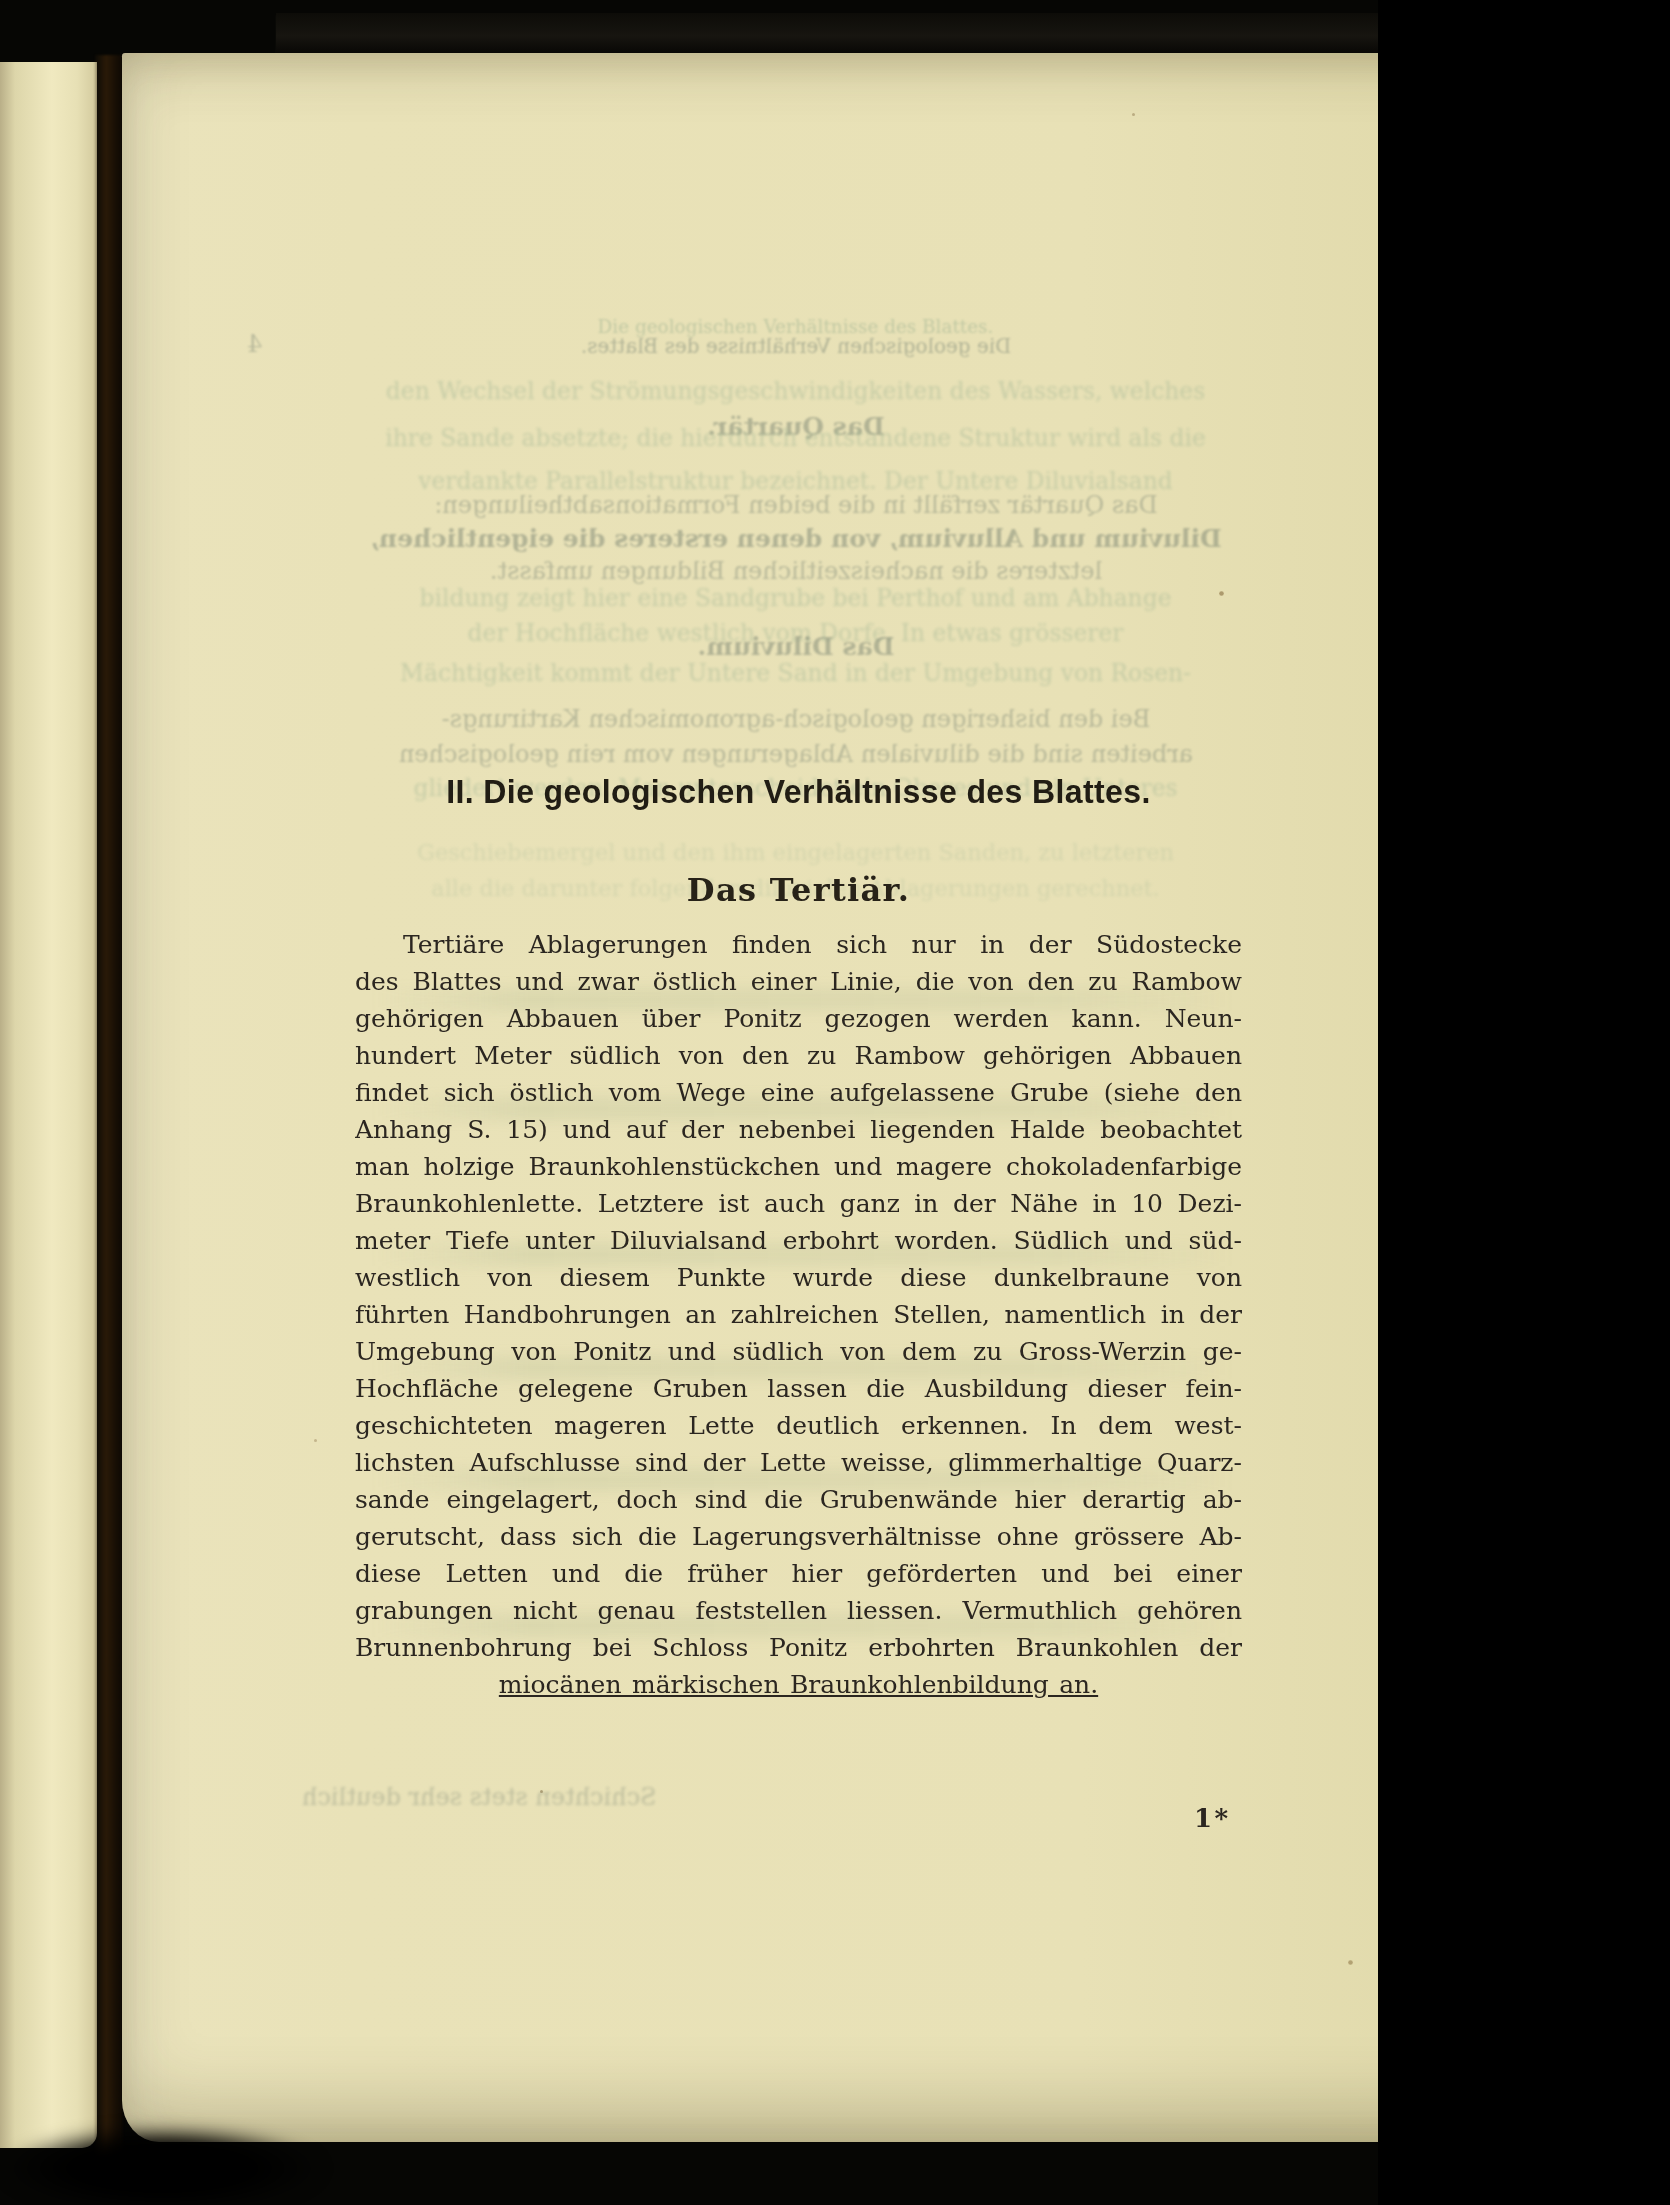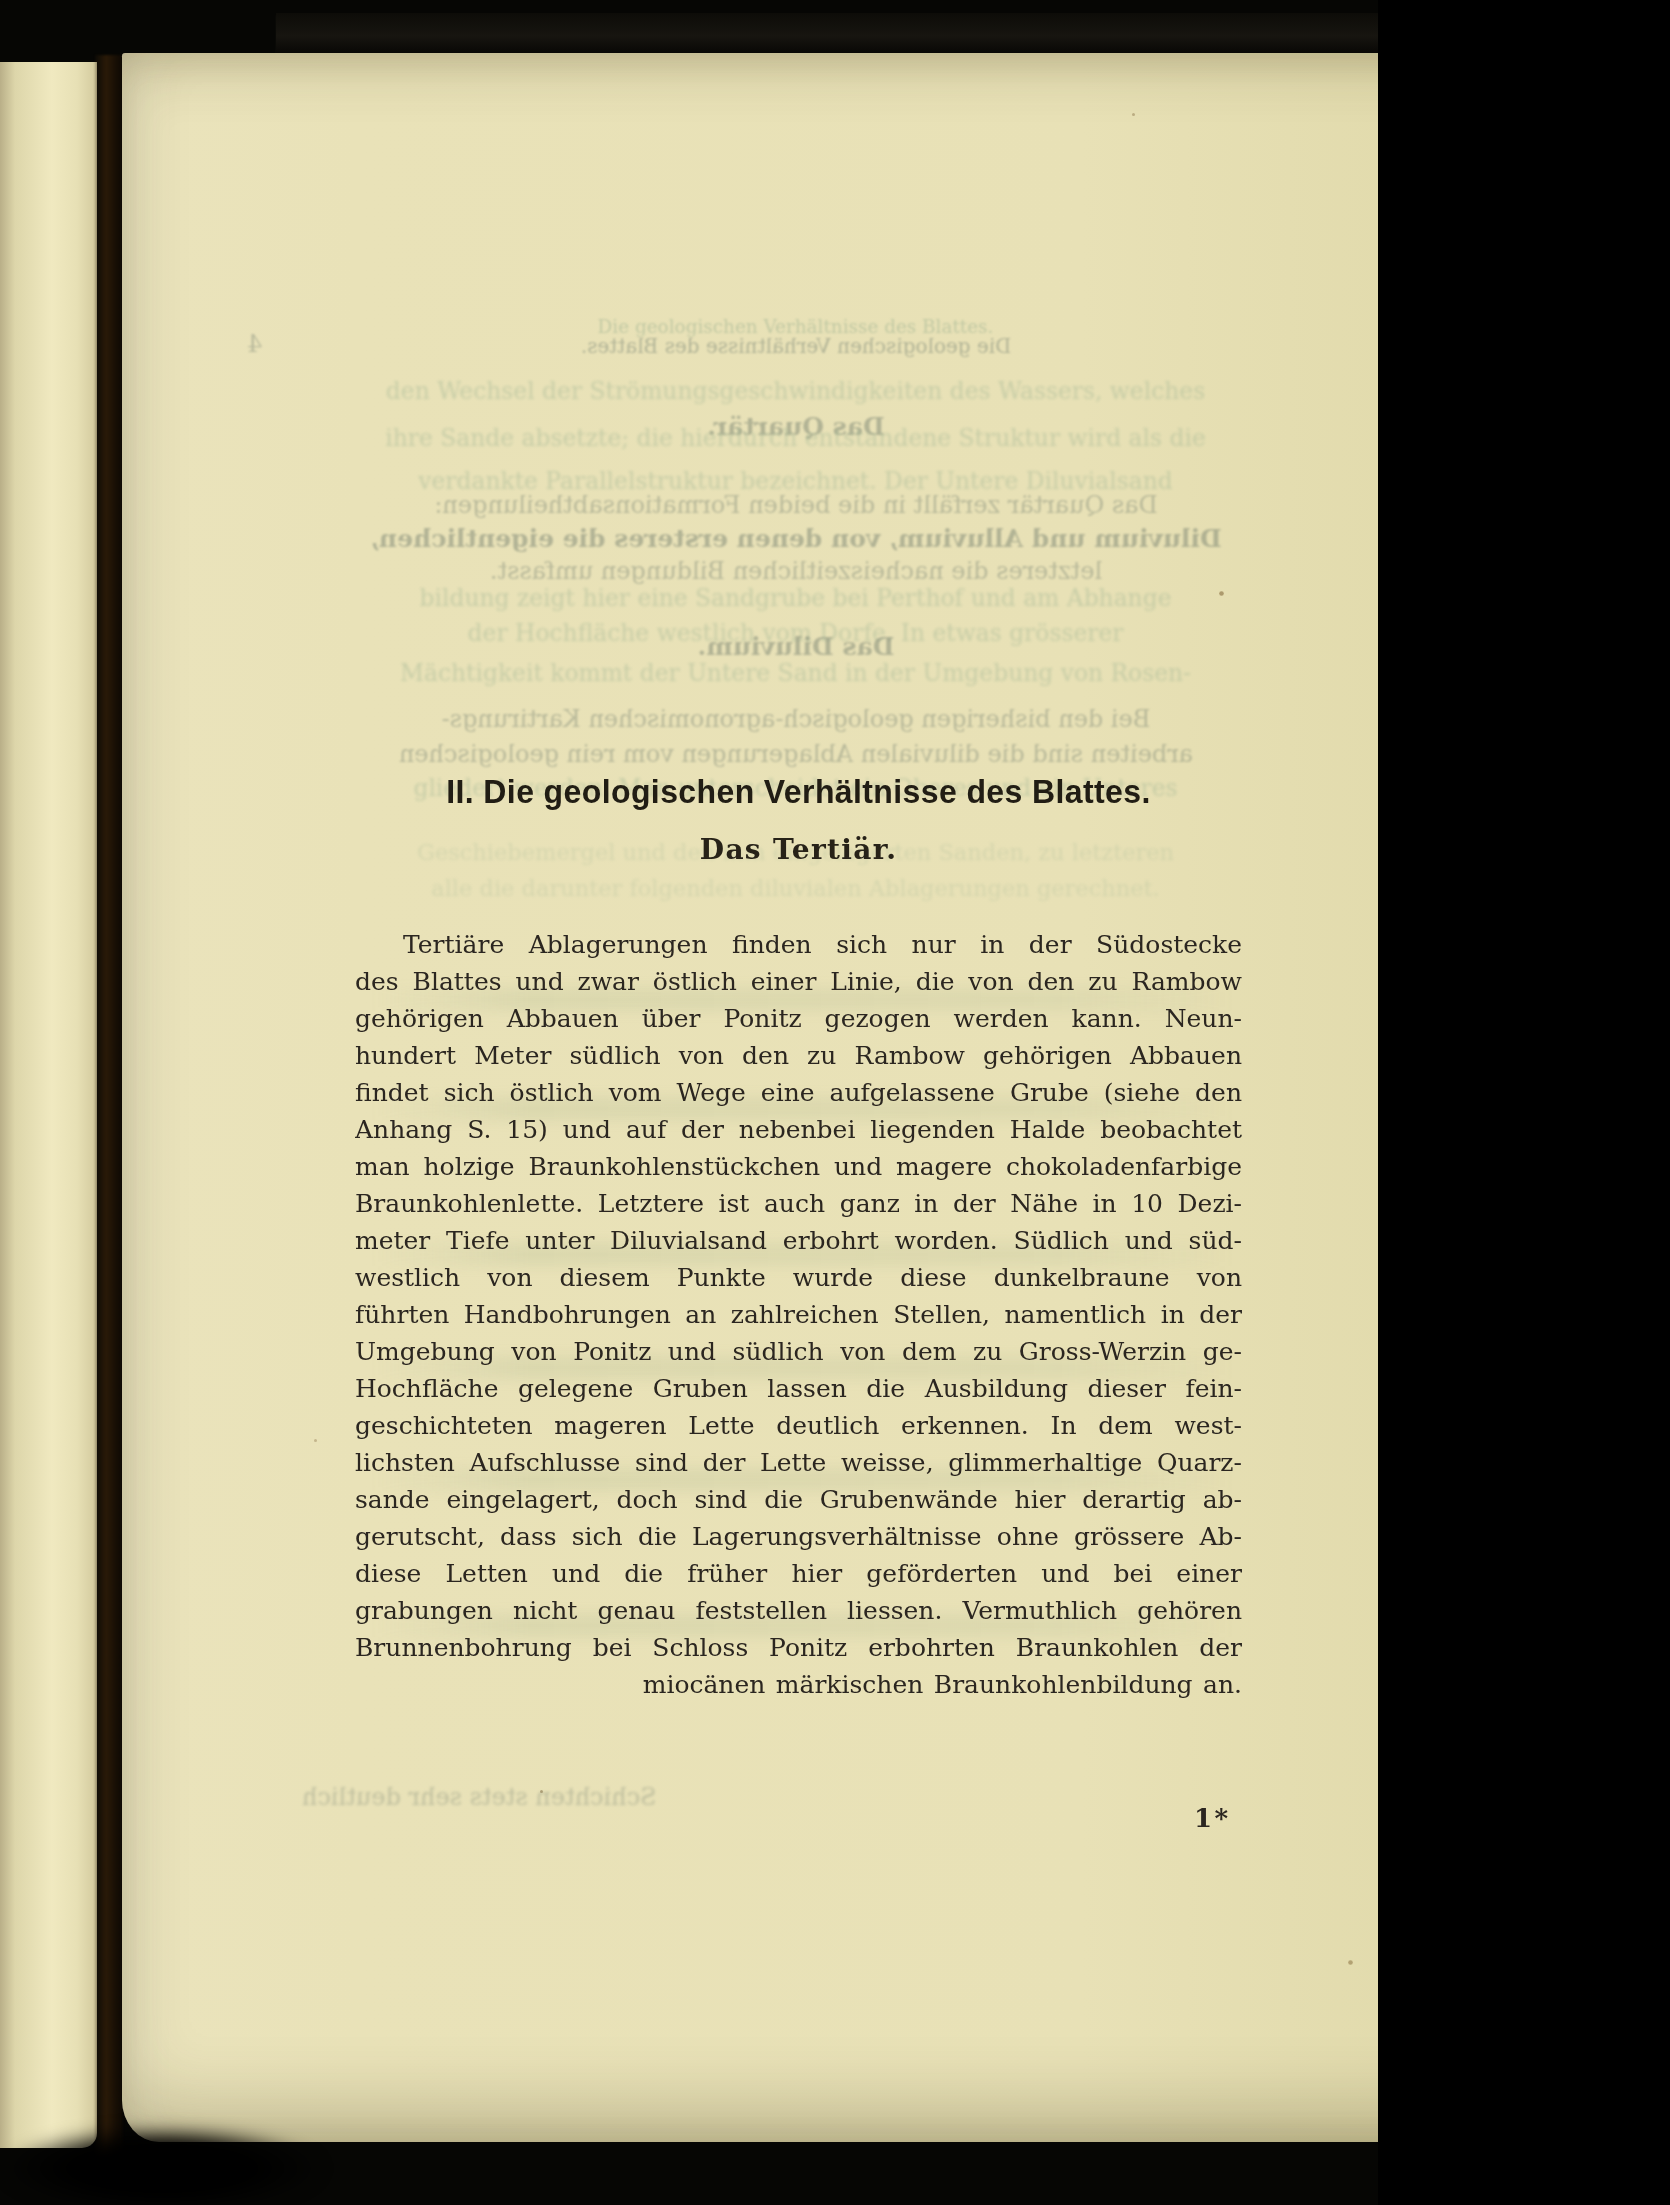--- a/index.html
+++ b/index.html
@@ -54,28 +54,28 @@
   .darkleft  {font-size:24px;color:#5f6e64;opacity:.3;filter:blur(1.6px);transform:scaleX(-1);}
 
   .smudge{position:absolute;left:251px;width:860px;height:23.4px;filter:blur(5.8px);
     background:linear-gradient(90deg,transparent,rgba(150,168,128,.16) 18%,rgba(150,168,128,.12) 80%,transparent);}
 
   
   .content{position:absolute;left:233px;top:0;width:887px;height:100%;}
   .doc-title{position:absolute;left:0;top:720px;width:100%;text-align:center;
     font-family:"Liberation Sans",sans-serif;font-weight:bold;font-size:33px;letter-spacing:0.4px;
     color:#211d14;transform:scaleX(.97);}
-  .doc-heading{position:absolute;left:0;top:780px;width:100%;text-align:center;
-    font-weight:bold;font-size:28px;letter-spacing:1.3px;color:#272218;}
+  .doc-heading{position:absolute;left:0;top:818px;width:100%;text-align:center;
+    font-weight:bold;font-size:32px;letter-spacing:1.3px;color:#272218;}
   .body-par{position:absolute;left:0;top:873px;width:100%;color:#2b2620;
     font-size:25px;line-height:37px;word-spacing:2.5px;}
   .body-line{text-align:justify;height:37px;overflow:hidden;}
   .body-line::after{content:"";display:inline-block;width:100%;height:0;}
   .body-line:first-child{text-indent:48px;}
-  .body-line:last-child{text-align:right;}
+  .body-line:last-child{text-align:center;text-decoration:underline;}
   .body-line:last-child::after{width:0;}
   .sig-mark{position:absolute;left:839px;top:1750px;font-size:26px;font-weight:bold;
     letter-spacing:2.5px;color:#2b2620;}
 
   .specks{position:absolute;left:0;top:0;width:3.3px;height:3.3px;border-radius:50%;background:transparent;
     box-shadow:1098px 539px 0 0.8px rgba(115,85,40,.5),
                633px 1115px 0 0 rgba(115,85,40,.35),
                418px 1737px 0 0 rgba(100,75,35,.4),
                1227px 1908px 0 0.8px rgba(120,90,45,.45),
                1010px 60px 0 0 rgba(110,80,40,.35),

